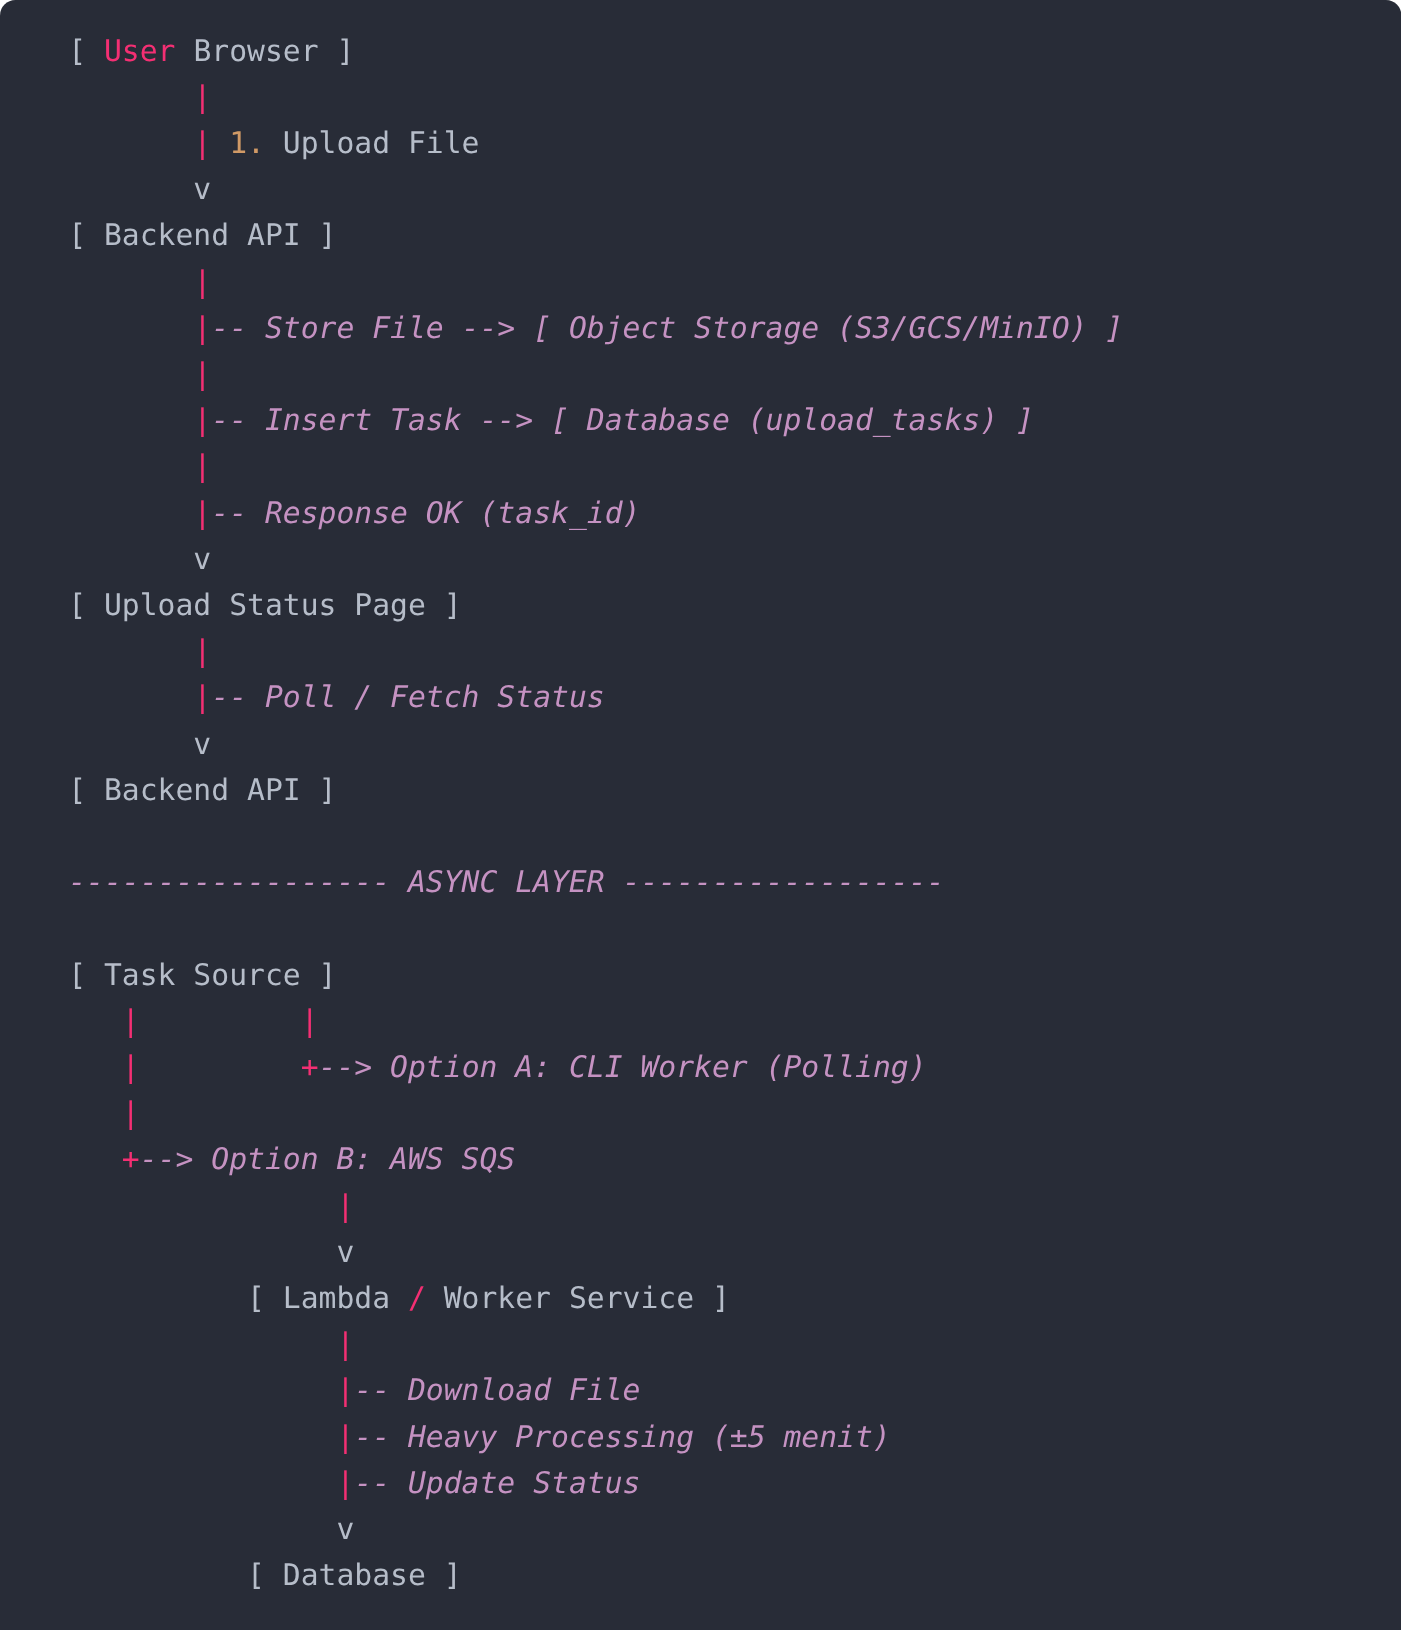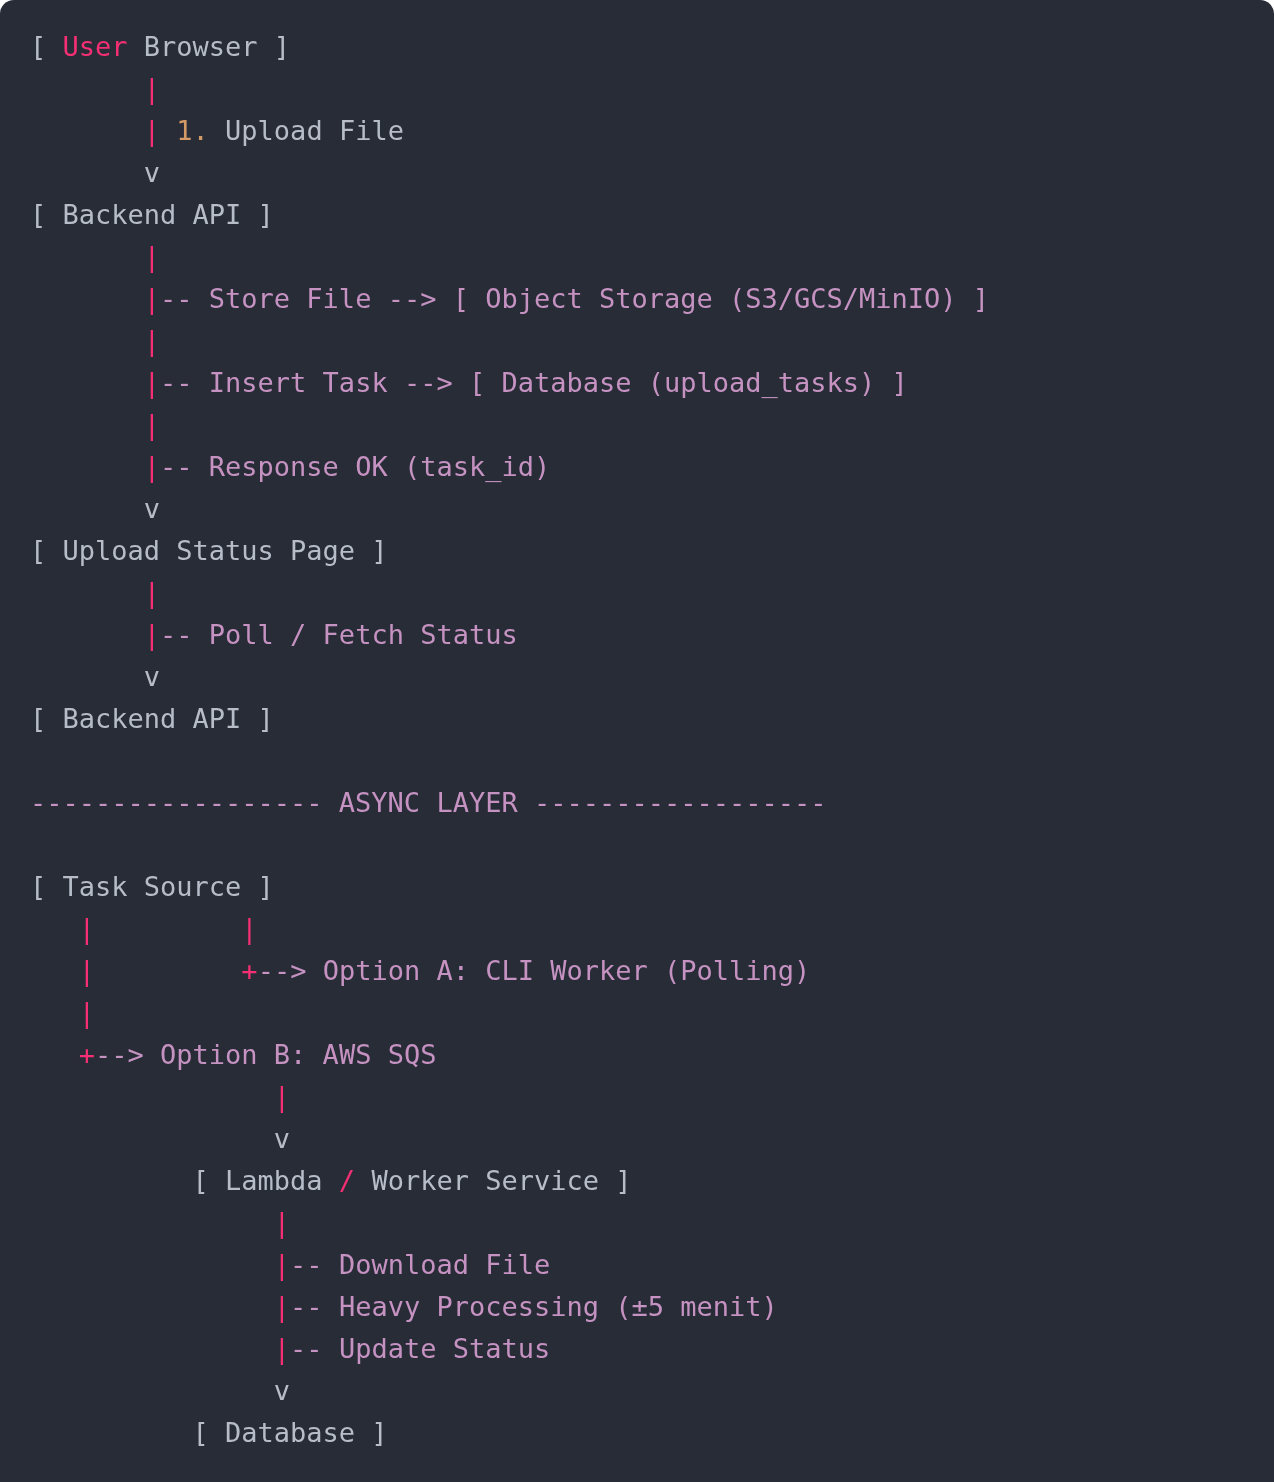--- a/index.html
+++ b/index.html
@@ -24,25 +24,25 @@
     padding: 26px 20px 20px 30px;
     overflow: hidden;
   }
   .code {
     font-family: "DejaVu Sans Mono", "Liberation Mono", monospace;
     font-size: 27px;
     line-height: 42px;
     white-space: pre;
     color: var(--fg);
   }
-  .line { height: 42px; }
+  .line { height: 42px; margin-left: 32px; }
   .tok-fg     { color: var(--fg); }
   .tok-pink   { color: var(--pink); }
   .tok-pinki  { color: var(--pink); font-style: italic; }
-  .tok-purple { color: var(--purple); }
+  .tok-purple { color: var(--purple); font-style: italic; }
   .tok-orange { color: var(--orange); }
 </style>
 </head>
 <body style="background: rgb(255, 255, 255);">
 
 <div class="panel">
   <div class="code" id="code"><div class="line"><span class="tok-fg">[ </span><span class="tok-pink">User</span><span class="tok-fg"> Browser ]</span></div><div class="line"><span class="tok-fg">       </span><span class="tok-pink">|</span></div><div class="line"><span class="tok-fg">       </span><span class="tok-pink">|</span><span class="tok-fg"> </span><span class="tok-orange">1.</span><span class="tok-fg"> Upload File</span></div><div class="line"><span class="tok-fg">       v</span></div><div class="line"><span class="tok-fg">[ Backend API ]</span></div><div class="line"><span class="tok-fg">       </span><span class="tok-pink">|</span></div><div class="line"><span class="tok-fg">       </span><span class="tok-pink">|</span><span class="tok-purple">-- Store File --&gt; [ Object Storage (S3/GCS/MinIO) ]</span></div><div class="line"><span class="tok-fg">       </span><span class="tok-pink">|</span></div><div class="line"><span class="tok-fg">       </span><span class="tok-pink">|</span><span class="tok-purple">-- Insert Task --&gt; [ Database (upload_tasks) ]</span></div><div class="line"><span class="tok-fg">       </span><span class="tok-pink">|</span></div><div class="line"><span class="tok-fg">       </span><span class="tok-pink">|</span><span class="tok-purple">-- Response OK (task_id)</span></div><div class="line"><span class="tok-fg">       v</span></div><div class="line"><span class="tok-fg">[ Upload Status Page ]</span></div><div class="line"><span class="tok-fg">       </span><span class="tok-pink">|</span></div><div class="line"><span class="tok-fg">       </span><span class="tok-pink">|</span><span class="tok-purple">-- Poll / Fetch Status</span></div><div class="line"><span class="tok-fg">       v</span></div><div class="line"><span class="tok-fg">[ Backend API ]</span></div><div class="line">&nbsp;</div><div class="line"><span class="tok-purple">------------------ ASYNC LAYER ------------------</span></div><div class="line">&nbsp;</div><div class="line"><span class="tok-fg">[ Task Source ]</span></div><div class="line"><span class="tok-fg">   </span><span class="tok-pinki">|</span><span class="tok-fg">         </span><span class="tok-pinki">|</span></div><div class="line"><span class="tok-fg">   </span><span class="tok-pinki">|</span><span class="tok-fg">         </span><span class="tok-pinki">+</span><span class="tok-purple">--&gt; Option A: CLI Worker (Polling)</span></div><div class="line"><span class="tok-fg">   </span><span class="tok-pinki">|</span></div><div class="line"><span class="tok-fg">   </span><span class="tok-pinki">+</span><span class="tok-purple">--&gt; Option B: AWS SQS</span></div><div class="line"><span class="tok-fg">               </span><span class="tok-pinki">|</span></div><div class="line"><span class="tok-fg">               v</span></div><div class="line"><span class="tok-fg">          [ Lambda </span><span class="tok-pink">/</span><span class="tok-fg"> Worker Service ]</span></div><div class="line"><span class="tok-fg">               </span><span class="tok-pinki">|</span></div><div class="line"><span class="tok-fg">               </span><span class="tok-pinki">|</span><span class="tok-purple">-- Download File</span></div><div class="line"><span class="tok-fg">               </span><span class="tok-pinki">|</span><span class="tok-purple">-- Heavy Processing (±5 menit)</span></div><div class="line"><span class="tok-fg">               </span><span class="tok-pinki">|</span><span class="tok-purple">-- Update Status</span></div><div class="line"><span class="tok-fg">               v</span></div><div class="line"><span class="tok-fg">          [ Database ]</span></div></div>
 </div>
 
 </body></html>

